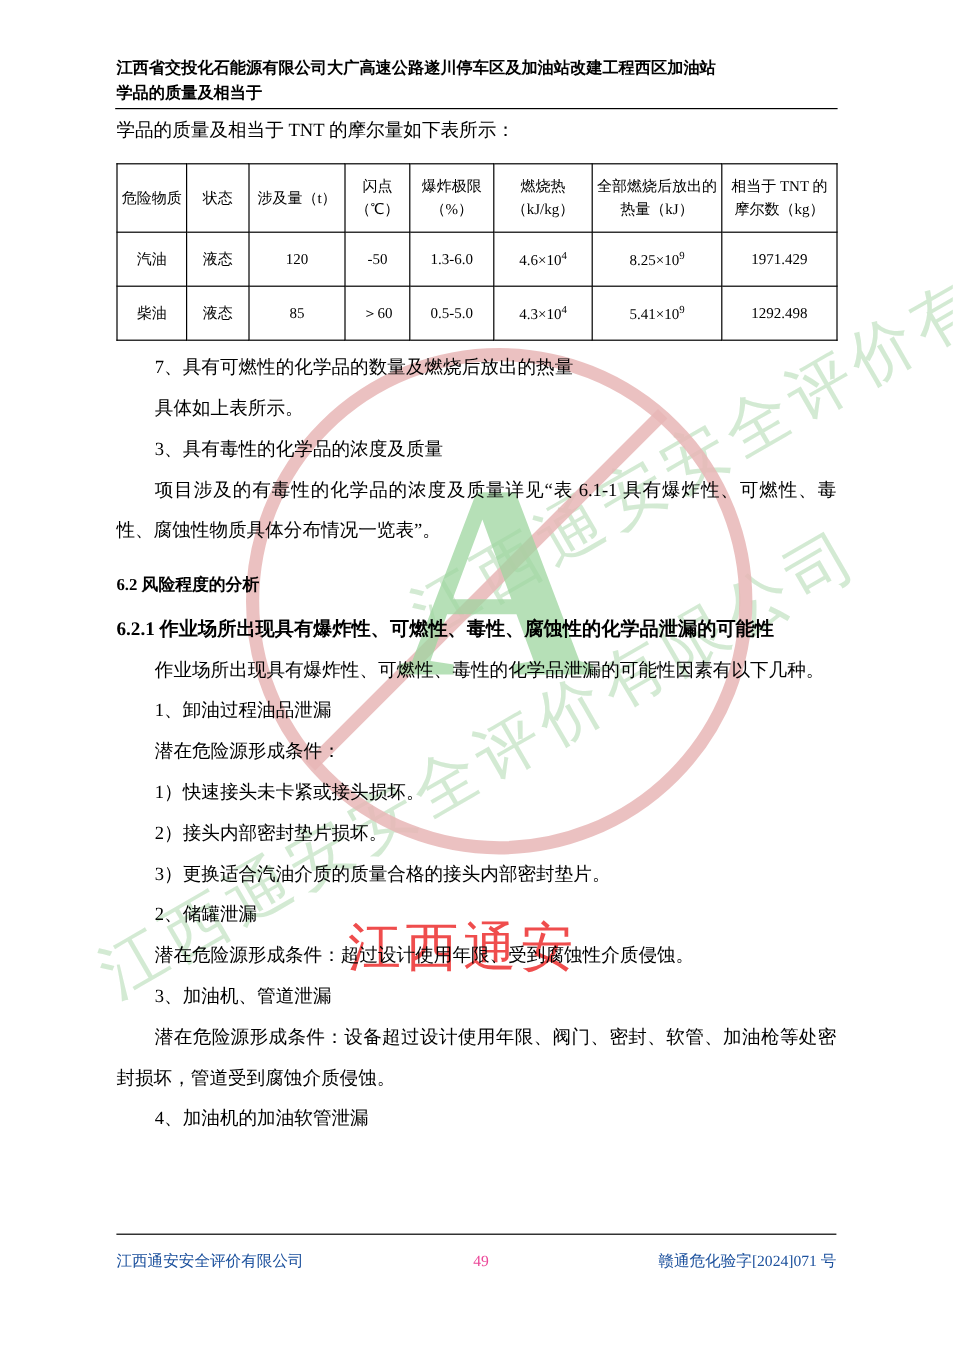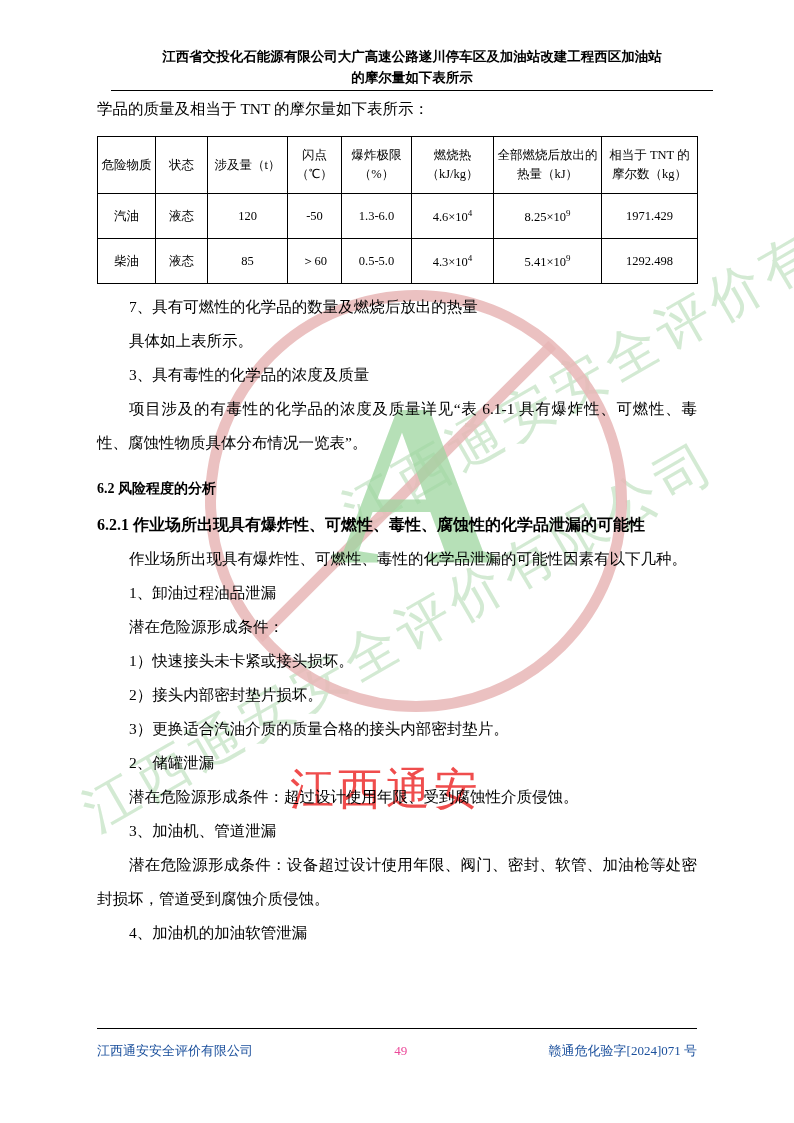--- a/index.html
+++ b/index.html
@@ -75,23 +75,23 @@
     font-size: 44px;
     letter-spacing: 4px;
     white-space: nowrap;
     font-family: "Liberation Sans", sans-serif;
     opacity: .95;
   }
 
   
   .header {
     position: absolute;
-    left: 112px; top: 46px;
-    width: 600px;
-    text-align: center;
+    left: 97px; top: 46px;
+    width: 600px;
+    text-align: left;
     font-size: 13.5px;
     line-height: 21px;
     font-weight: bold;
     z-index: 2;
   }
   .header .rule {
     position: absolute;
     left: -1px;
     top: 44px;
     width: 602px;
@@ -177,21 +177,21 @@
     <div class="wm-text-diag wm-d1">江西通安安全评价有限公司</div>
     <div class="wm-text-diag wm-d2">江西通安安全评价有限公司</div>
     <div class="wm-circle"></div>
     <div class="wm-slash"></div>
     <div class="wm-A">A</div>
     <div class="wm-red-text">江西通安</div>
   </div>
 
   <div class="header">
     <div>江西省交投化石能源有限公司大广高速公路遂川停车区及加油站改建工程西区加油站</div>
-    <div>的摩尔量如下表所示</div>
+    <div>学品的质量及相当于</div>
     <div class="rule"></div>
   </div>
 
   <div class="content">
 
     <p>学品的质量及相当于 TNT 的摩尔量如下表所示：</p>
 
     <table class="data">
       <colgroup>
         <col style="width:58px">

